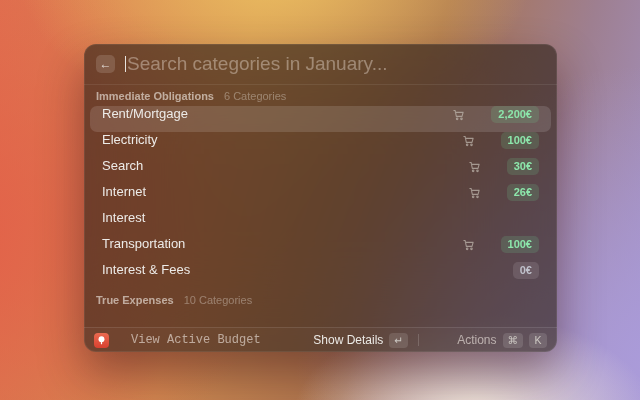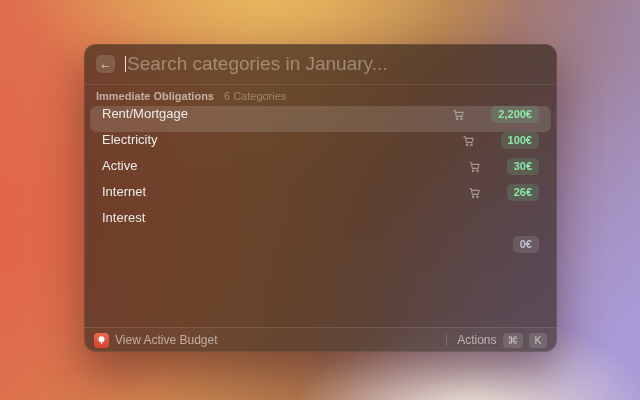--- a/index.html
+++ b/index.html
@@ -45,28 +45,28 @@
   .badge{font-size:11px;font-weight:bold;padding:2px 7px;border-radius:5px;line-height:13px;}
   .badge.green{color:#8ce6ab;background:rgba(110,220,150,0.17);margin-left:16px;}
   .badge.gray{color:#c0c1cb;background:rgba(255,255,255,0.11);}
   
   .footer{position:absolute;left:0;right:0;bottom:0;height:24px;
     border-top:1px solid rgba(255,255,255,0.1);background:rgba(255,255,255,0.02);
     display:flex;align-items:center;padding:0 10px;font-size:12px;}
   .app-icon{width:15px;height:15px;border-radius:4px;flex:none;
     background:linear-gradient(180deg,#ea6a50,#d9402f);
     display:flex;align-items:center;justify-content:center;}
-  .app-label{margin-left:6px;color:rgba(240,233,226,0.62);}
+  .app-label{margin-left:22px;color:rgba(240,233,226,0.62);font-family:Liberation Mono, monospace;}
   .footer-right{margin-left:auto;display:flex;align-items:center;}
   .primary-label{color:#eceae6;font-weight:500;}
   .key-badge{background:rgba(255,255,255,0.12);border-radius:4px;color:#ccc8c2;
     font-size:10.5px;line-height:15px;min-width:8px;text-align:center;
     padding:0 5px;margin-left:6px;}
   .footer-divider{width:1px;height:12px;background:rgba(255,255,255,0.16);margin:0 10px;}
-  .actions-label{color:rgba(240,233,226,0.62);}
+  .actions-label{color:rgba(240,233,226,0.62);margin-left:28px;}
   .footer-btn{display:flex;align-items:center;cursor:default;}
 </style>
 </head>
 <body>
 
 <div class="window">
 
   <div class="search-bar">
     <div class="back-btn">
       <span>←</span>
@@ -98,21 +98,21 @@
       <svg class="cart-icon" viewBox="0 0 24 24" fill="none" stroke="#bdb5ac" stroke-width="2" stroke-linecap="round" stroke-linejoin="round">
         <circle cx="9.5" cy="20" r="1.4"></circle>
         <circle cx="17.5" cy="20" r="1.4"></circle>
         <path d="M3.5 4.5h2.2l2.3 11h10.5l2-7.5H6.3"></path>
       </svg>
       <span class="badge green">100€</span>
     </span>
   </div>
 
   <div class="row">
-    <span class="row-label">Active</span>
+    <span class="row-label">Search</span>
     <span class="row-right">
       <svg class="cart-icon" viewBox="0 0 24 24" fill="none" stroke="#bdb5ac" stroke-width="2" stroke-linecap="round" stroke-linejoin="round">
         <circle cx="9.5" cy="20" r="1.4"></circle>
         <circle cx="17.5" cy="20" r="1.4"></circle>
         <path d="M3.5 4.5h2.2l2.3 11h10.5l2-7.5H6.3"></path>
       </svg>
       <span class="badge green">30€</span>
     </span>
   </div>
 
@@ -126,39 +126,59 @@
       </svg>
       <span class="badge green">26€</span>
     </span>
   </div>
 
 
   <div class="row">
     <span class="row-label">Interest</span>
   </div>
 
+  <div class="row">
+    <span class="row-label">Transportation</span>
+    <span class="row-right">
+      <svg class="cart-icon" viewBox="0 0 24 24" fill="none" stroke="#bdb5ac" stroke-width="2" stroke-linecap="round" stroke-linejoin="round">
+        <circle cx="9.5" cy="20" r="1.4"></circle>
+        <circle cx="17.5" cy="20" r="1.4"></circle>
+        <path d="M3.5 4.5h2.2l2.3 11h10.5l2-7.5H6.3"></path>
+      </svg>
+      <span class="badge green">100€</span>
+    </span>
+  </div>
 
   <div class="row">
+    <span class="row-label">Interest &amp; Fees</span>
     <span class="row-right">
 
       <span class="badge gray">0€</span>
     </span>
   </div>
+<div class="section-header">
+        <span class="sec-name">True Expenses</span>
+        <span class="sec-count">10 Categories</span>
+      </div>
     </div>
 
   <div class="footer">
     <div class="app-icon">
       <svg width="11" height="11" viewBox="0 0 16 16">
         <circle cx="8" cy="6" r="4.3" fill="#ffffff"></circle>
         <rect x="7.1" y="8.5" width="1.8" height="5" rx="0.9" fill="#ffffff"></rect>
       </svg>
     </div>
     <span class="app-label">View Active Budget</span>
 
     <div class="footer-right">
+      <div class="footer-btn">
+        <span class="primary-label">Show Details</span>
+        <span class="key-badge">↵</span>
+      </div>
       <div class="footer-divider"></div>
       <div class="footer-btn">
         <span class="actions-label">Actions</span>
         <span class="key-badge">⌘</span>
         <span class="key-badge">K</span>
       </div>
     </div>
   </div>
 
 </div>

